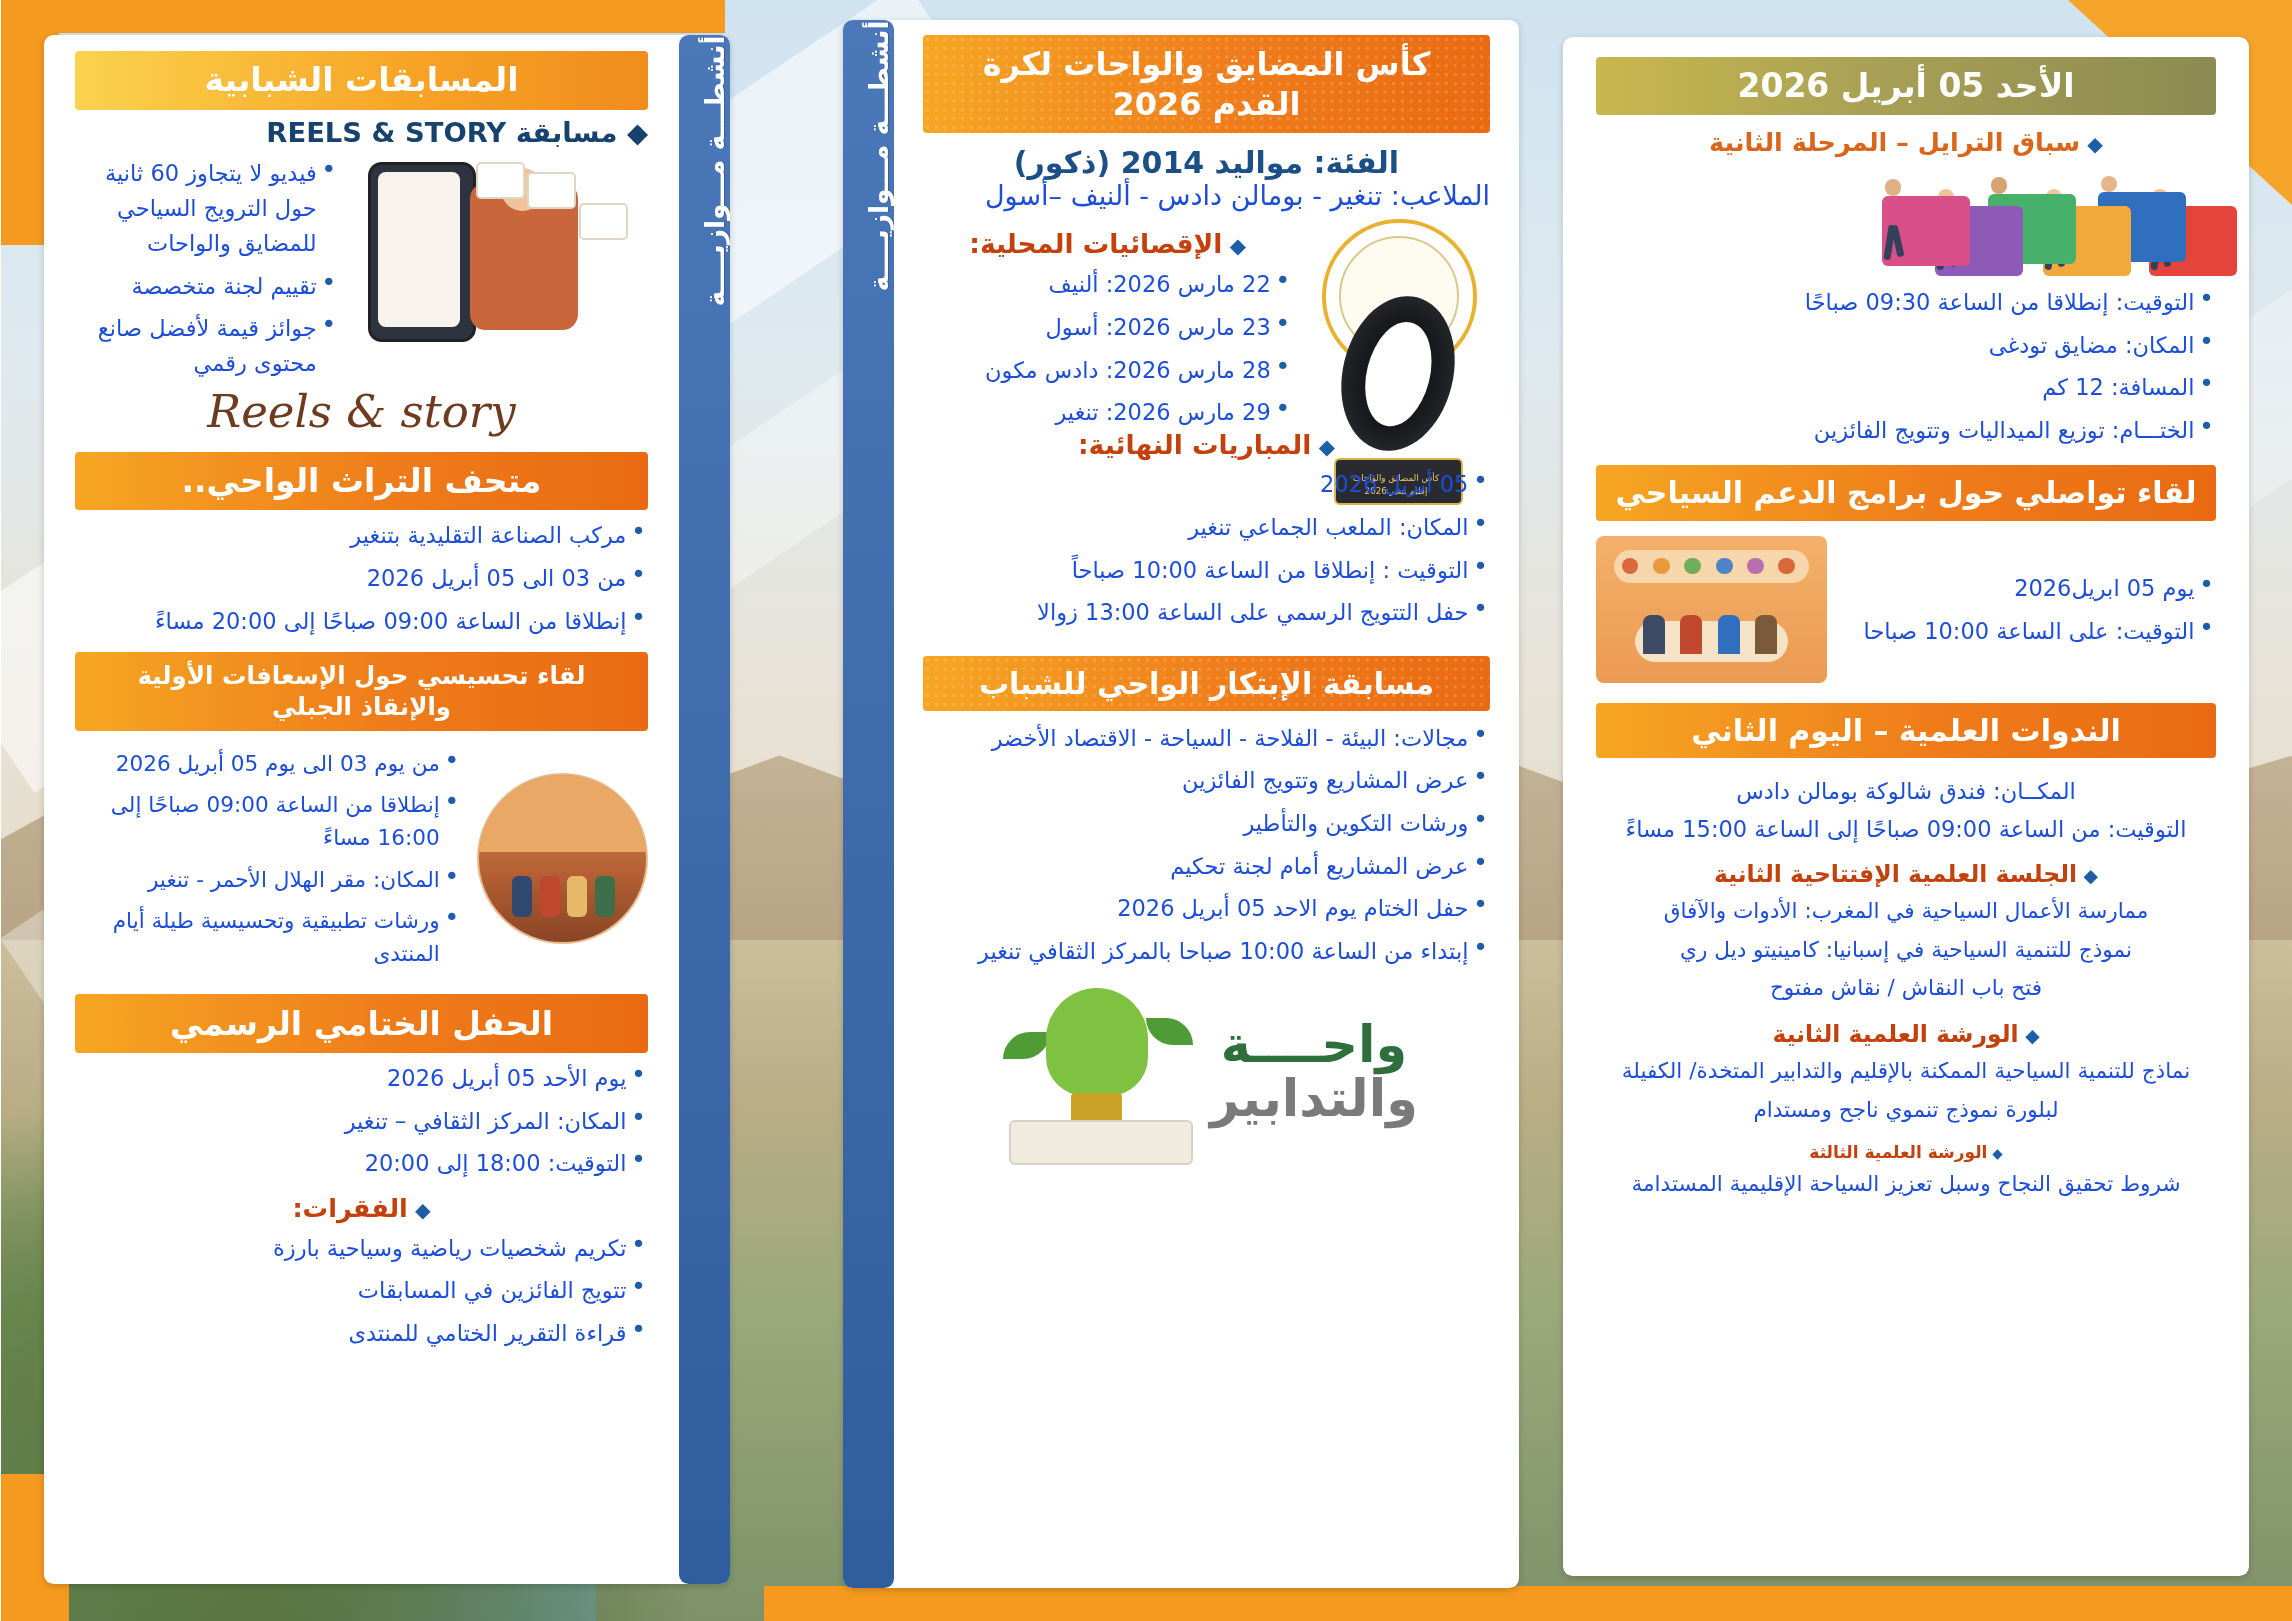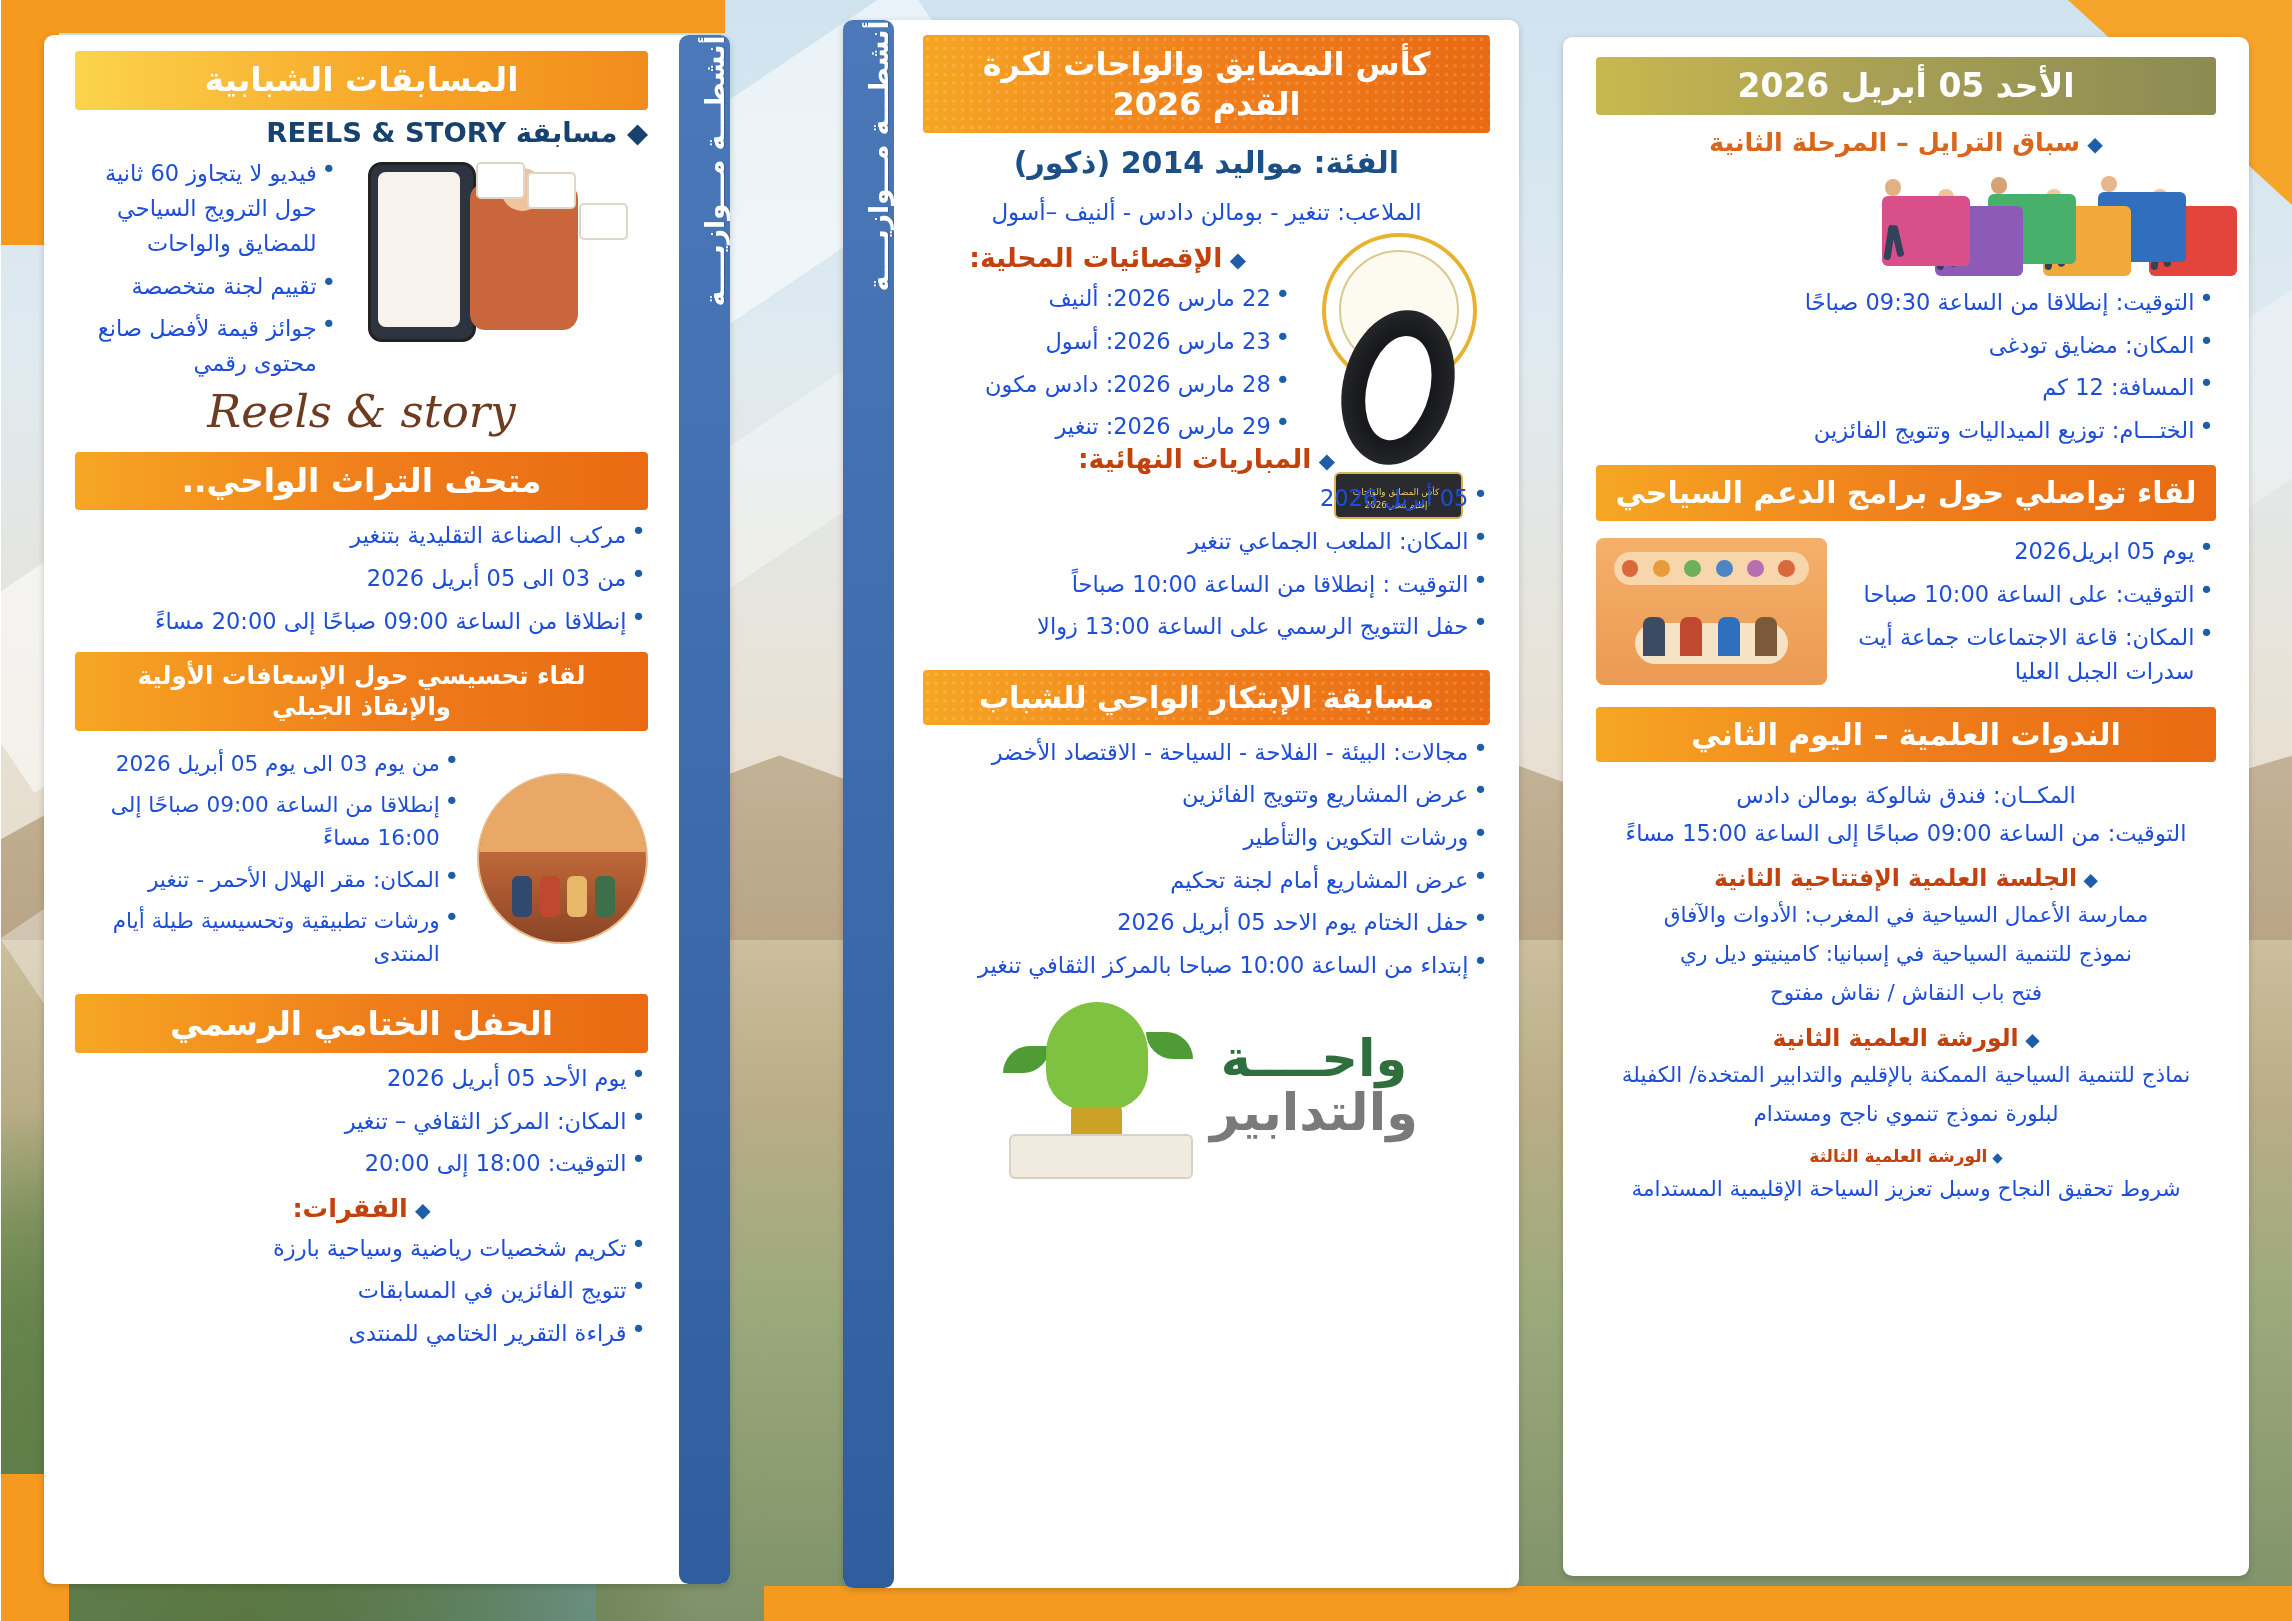--- a/index.html
+++ b/index.html
@@ -206,21 +206,20 @@
         <li>المسافة: 12 كم</li>
         <li>الختـــام: توزيع الميداليات وتتويج الفائزين</li>
       </ul>
 
       <div class="banner orange h-md" style="margin-top:17.6px">لقاء تواصلي حول برامج الدعم السياحي</div>
 
       <div class="flex-row" style="margin-top:5.9px;">
         <ul class="bullets blue li-23" style="flex:1">
           <li>يوم 05 ابريل2026</li>
           <li>التوقيت: على الساعة 10:00 صباحا</li>
-          <li>المكان: قاعة الاجتماعات جماعة أيت سدرات  الجبل العليا</li>
         </ul>
         <div class="meeting-img">
           <div class="board"></div>
           <div class="dot" style="left:25.5px"></div>
             <div class="dot" style="left:57px;background:#e89a3c"></div>
           <div class="dot" style="left:88px;background:#6fae5a"></div>
             <div class="dot" style="left:120px;background:#4f84c4"></div>
           <div class="dot" style="left:151px;background:#b86fb0"></div>
             <div class="dot" style="left:182px;background:#d9683a"></div>
           <div class="table"></div>
@@ -255,21 +254,21 @@
 
   <div class="col col-mid">
     <div class="vtab" style="left:0;background:linear-gradient(180deg,#4a78b8,#2f5d9e);">
       <div class="inner">أنشطـــة مـــوازيــــة</div>
     </div>
 
     <div class="body" style="margin-left:51px;">
       <div class="banner orange dots h-lg" style="font-size:32px">كأس المضايق والواحات لكرة القدم 2026</div>
 
       <div style="color:#1b4f86;font-weight:bold;font-size:30px;text-align:center;margin-top:11.8px">الفئة: مواليد 2014 (ذكور)</div>
-      <div class="blue" style="font-size:23px;text-align:center;margin-top:19px">الملاعب: تنغير - بومالن دادس - ألنيف –أسول</div>
+      <div class="blue" style="font-size:27px;text-align:right;margin-top:0">الملاعب: تنغير - بومالن دادس - ألنيف –أسول</div>
 
       <div class="flex-row" style="align-items:flex-start;margin-top:5.9px;">
 
         <div class="trophy">
           <div class="ring">
               <div class="ringinner"></div>
             </div>
           <div class="loop"></div>
           <div class="base"></div>
           <div style="position:absolute;left:33px;bottom:5.9px;width:110px;text-align:center;color:#e7c96f;font-size:8.8px;line-height:1.5">

